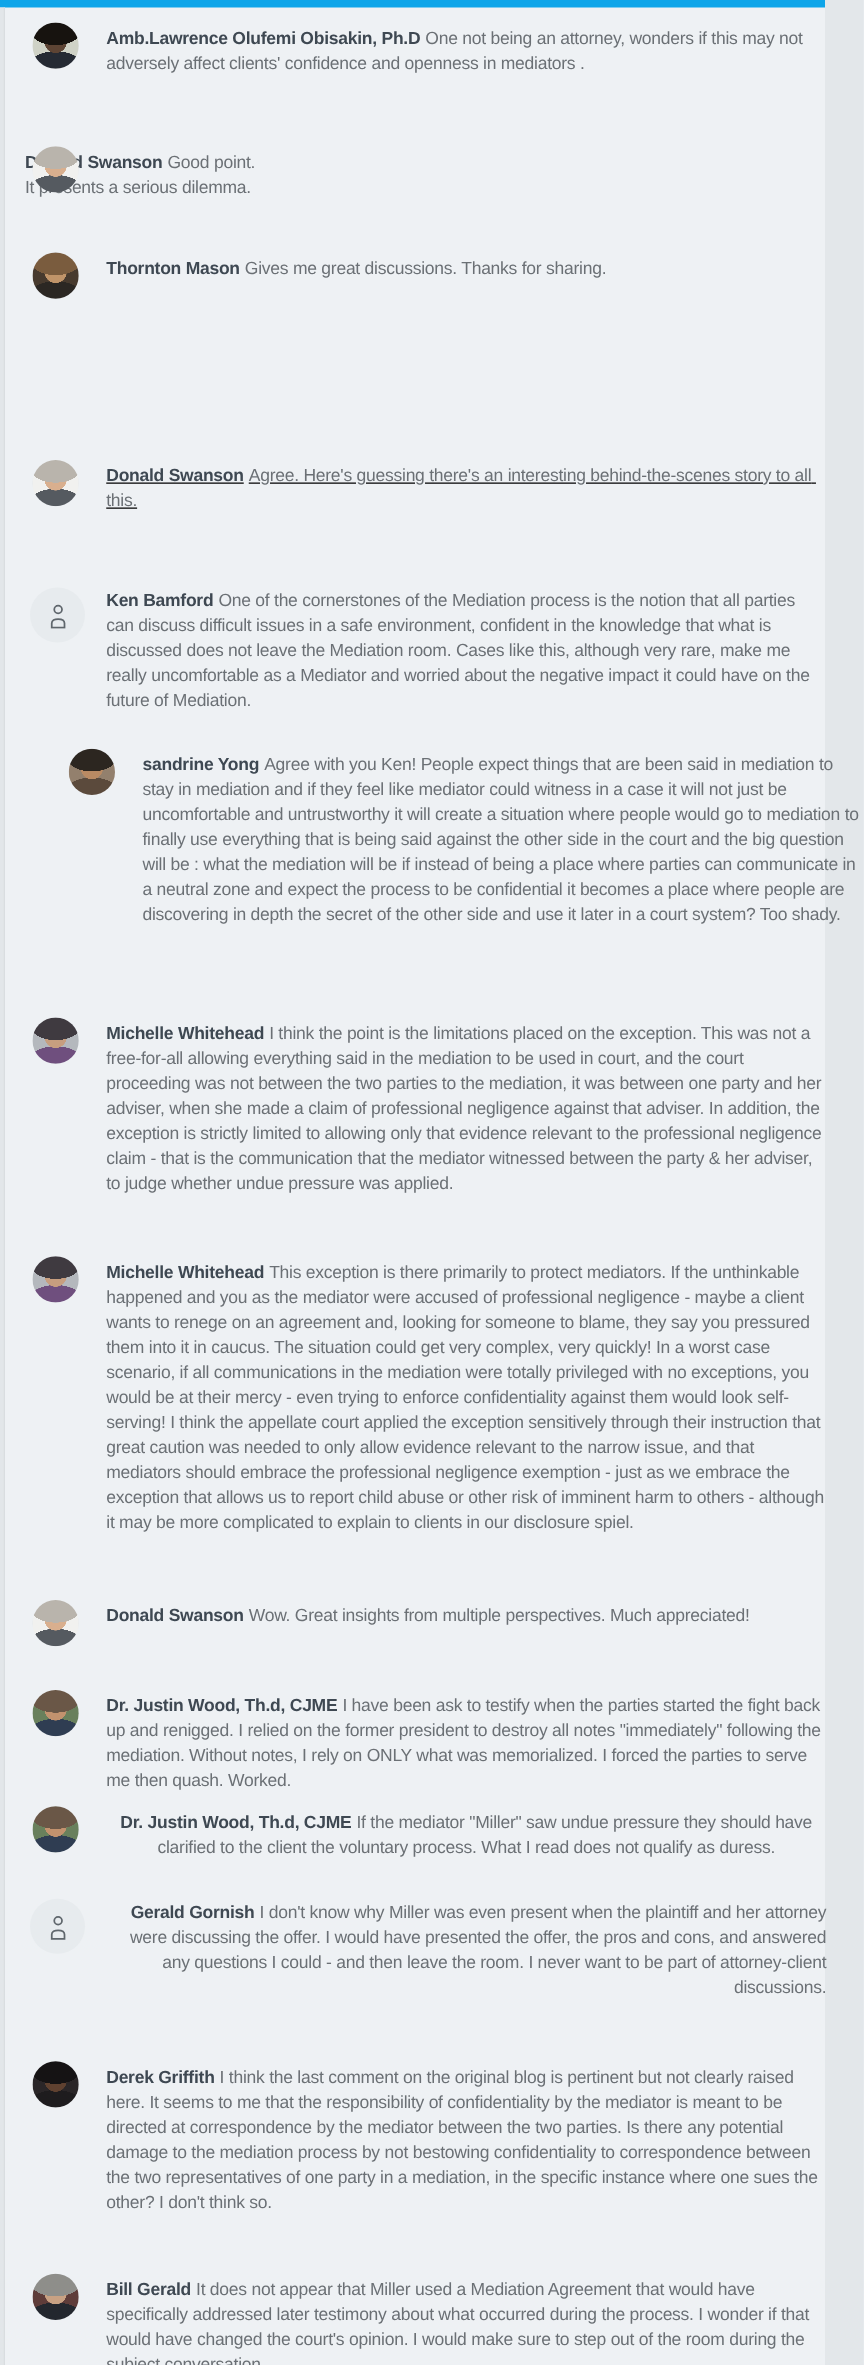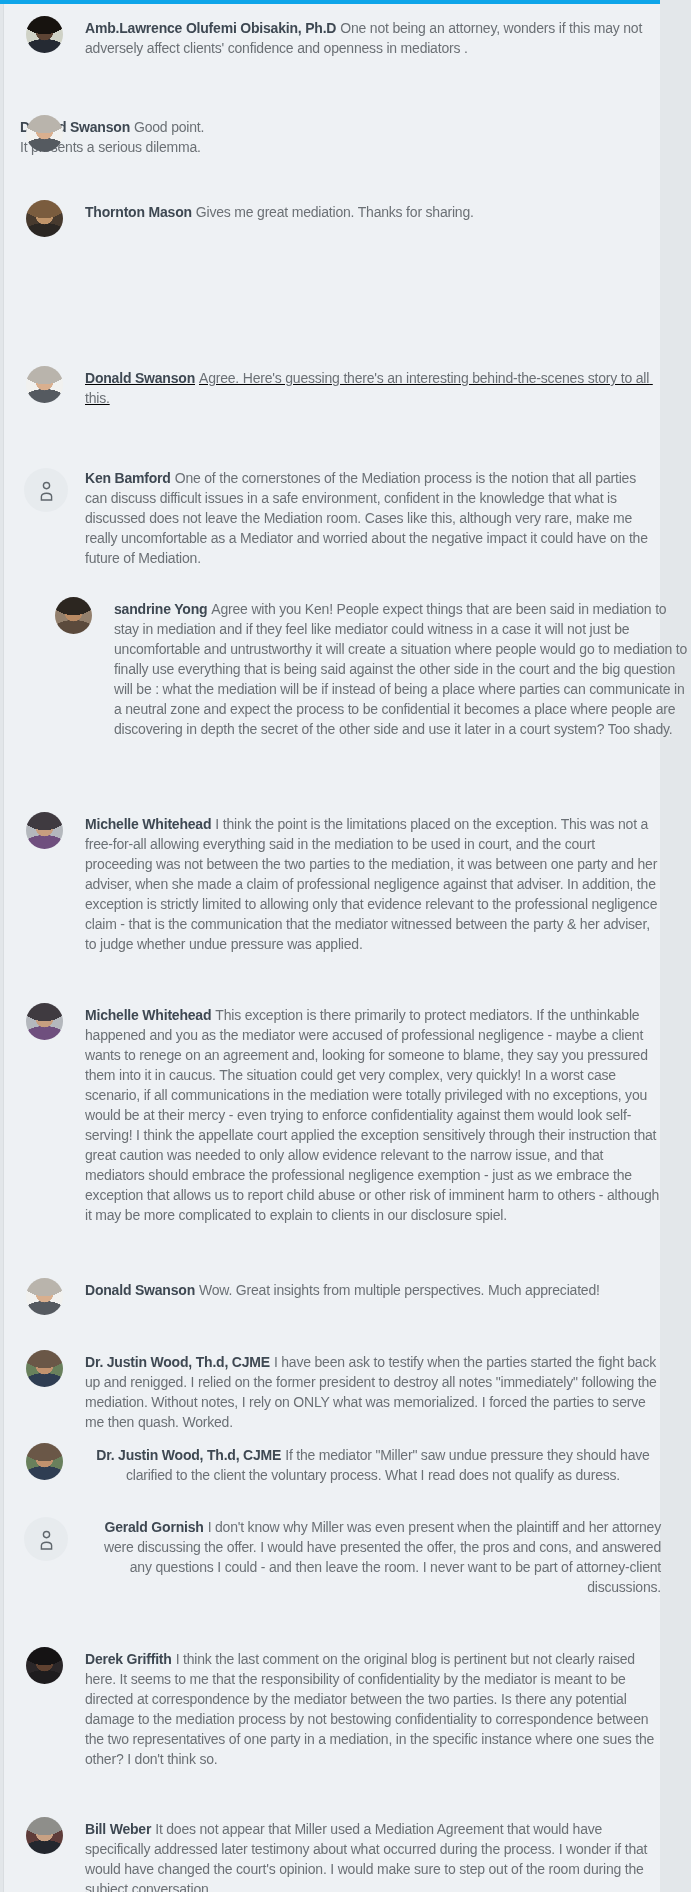--- a/index.html
+++ b/index.html
@@ -5,21 +5,21 @@
   html,body{margin:0;padding:0;}
   body{
     width:691px;height:1892px;overflow:hidden;
     background:#e3e7ea;
     font-family:"Liberation Sans",sans-serif;
   }
   #page{
     position:relative;width:660px;height:1892px;
     background:#eef1f4;
     box-sizing:border-box;
-    border-top:4px solid #0ea5e9;
+    border-top:6px solid #0ea5e9;
   }
   .left-strip{
     position:absolute;left:0;top:0;width:3px;height:100%;
     background:#e2e6e9;border-right:1px solid #d9dde0;
     z-index:2;
   }
   .comment{
     position:absolute;left:0;width:691px;
     box-sizing:border-box;
     padding-left:85px;padding-right:30px;
@@ -71,21 +71,21 @@
     <span class="avatar photo" style="--bg: #f1f1ef; --hair: #b9b4ac; --face: #d9af8e; --body: #555a60;">
       
     </span>
     <p class="text"><span class="name">Donald Swanson</span><span class="msg">Good point.
 It presents a serious dilemma.</span></p>
   </article>
     <article class="comment" style="top: 196px;">
     <span class="avatar photo" style="--bg: #473a2e; --hair: #7a5c3e; --face: #c09469; --body: #2b2723;">
       
     </span>
-    <p class="text"><span class="name">Thornton Mason</span><span class="msg">Gives me great mediation. Thanks for sharing.</span></p>
+    <p class="text"><span class="name">Thornton Mason</span><span class="msg">Gives me great discussions. Thanks for sharing.</span></p>
   </article>
     <article class="comment" style="top: 362px; text-decoration: underline;">
     <span class="avatar photo" style="--bg: #f1f1ef; --hair: #b9b4ac; --face: #d9af8e; --body: #555a60;">
       
     </span>
     <p class="text"><span class="name">Donald Swanson</span><span class="msg">Agree. Here's guessing there's an interesting behind-the-scenes story to all this.</span></p>
   </article>
     <article class="comment" style="top: 462px;">
     <span class="avatar placeholder">
       <svg width="19" height="21" viewBox="0 0 19 21">
@@ -143,15 +143,15 @@
     <article class="comment" style="top: 1643px;">
     <span class="avatar photo" style="--bg: #2a2628; --hair: #151314; --face: #5f4130; --body: #1e1c1e;">
       
     </span>
     <p class="text"><span class="name">Derek Griffith</span><span class="msg">I think the last comment on the original blog is pertinent but not clearly raised here. It seems to me that the responsibility of confidentiality by the mediator is meant to be directed at correspondence by the mediator between the two parties. Is there any potential damage to the mediation process by not bestowing confidentiality to correspondence between the two representatives of one party in a mediation, in the specific instance where one sues the other? I don't think so.</span></p>
   </article>
     <article class="comment" style="top: 1813px;">
     <span class="avatar photo" style="--bg: #5e3c39; --hair: #8e8e8a; --face: #c8a183; --body: #23272e;">
       
     </span>
-    <p class="text"><span class="name">Bill Weber</span><span class="msg">It does not appear that Miller used a Mediation Agreement that would have specifically addressed later testimony about what occurred during the process. I wonder if that would have changed the court's opinion. I would make sure to step out of the room during the subject conversation.</span></p>
+    <p class="text"><span class="name">Bill Gerald</span><span class="msg">It does not appear that Miller used a Mediation Agreement that would have specifically addressed later testimony about what occurred during the process. I wonder if that would have changed the court's opinion. I would make sure to step out of the room during the subject conversation.</span></p>
   </article>
   </div>
 
 </body></html>

